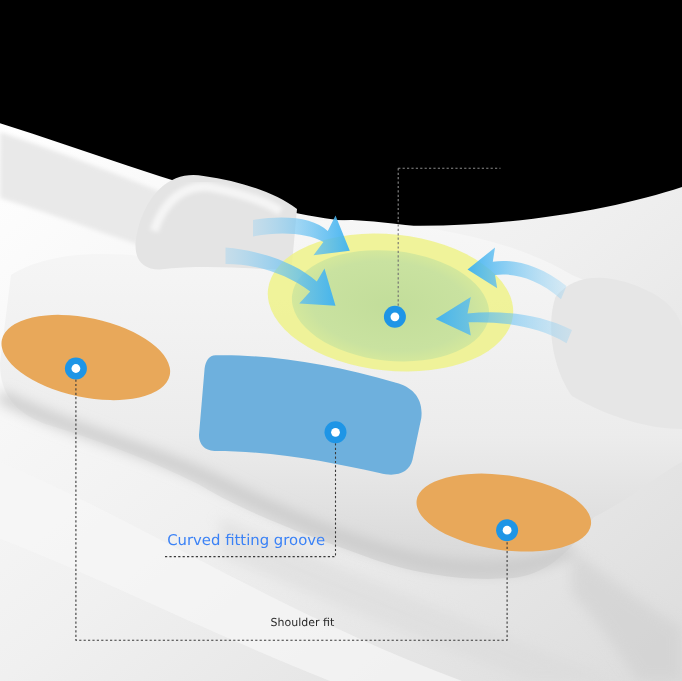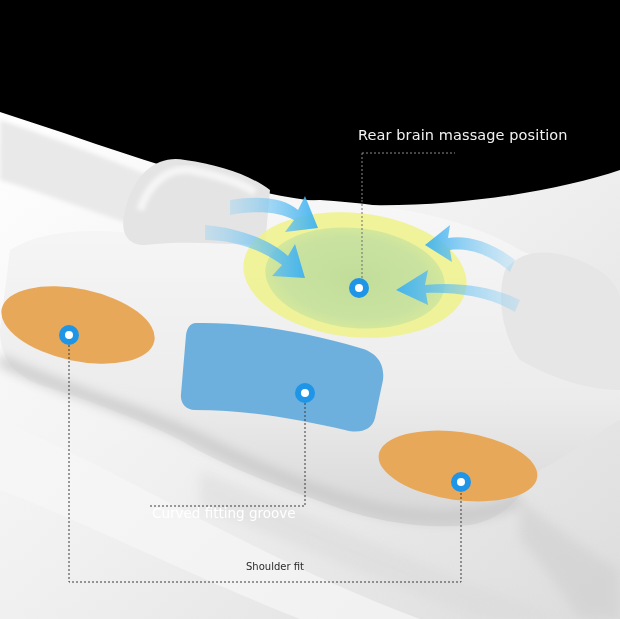--- a/index.html
+++ b/index.html
@@ -1,21 +1,21 @@
 <!DOCTYPE html>
 <html><head>
   <meta charset="utf-8">
   <style>
     html, body { margin: 0; padding: 0; }
     body { width: 620px; height: 619px; overflow: hidden; background: #000; }
     .scene { position: relative; width: 620px; height: 619px; overflow: hidden; background: #000; font-family: "DejaVu Sans", sans-serif; }
     .scene svg.bg { position: absolute; left: 0; top: 0; }
     .label { position: absolute; white-space: nowrap; font-family: "DejaVu Sans", sans-serif; }
     .label-top { left: 358px; top: 127px; color: #f2f2f2; font-size: 14.5px; letter-spacing: 0.1px; }
-    .label-groove { left: 152px; top: 505px; color: #ffffff; font-size: 13.5px; }
+    .label-groove { left: 152px; top: 483px; color: #3b82f6; font-size: 13.5px; }
     .label-shoulder { left: 246px; top: 561px; color: #2a2a2a; font-size: 10px; }
     .marker { position: absolute; width: 20px; height: 20px; margin-left: -10px; margin-top: -10px; border-radius: 50%; background: #1e95e6; box-sizing: border-box; }
     .marker::after { content: ""; position: absolute; left: 6px; top: 6px; width: 8px; height: 8px; border-radius: 50%; background: #fff; }
   </style>
 </head>
 <body>
 
 <div class="scene">
   <svg class="bg" width="620" height="619" viewBox="0 0 620 619">
     <defs>
@@ -89,21 +89,20 @@
       <polyline points="362,153 455,153" stroke="#8a8a8a"></polyline>
       <line x1="362" y1="153" x2="362" y2="200" stroke="#8a8a8a"></line>
       <line x1="362" y1="200" x2="362" y2="278" stroke="#6f6f6f"></line>
 
       <polyline points="305,403 305,506 150,506" stroke="#3a3a3a"></polyline>
 
       <polyline points="69,345 69,582 461,582 461,492" stroke="#3a3a3a"></polyline>
     </g>
   </svg>
 
-  <div class="label label-top">Rear brain massage position</div>
   <div class="label label-groove">Curved fitting groove</div>
   <div class="label label-shoulder">Shoulder fit</div>
 
   <div class="marker" style="left:359px; top:288px;"></div>
   <div class="marker" style="left:69px; top:335px;"></div>
   <div class="marker" style="left:305px; top:393px;"></div>
   <div class="marker" style="left:461px; top:482px;"></div>
 </div>
 
 </body></html>

